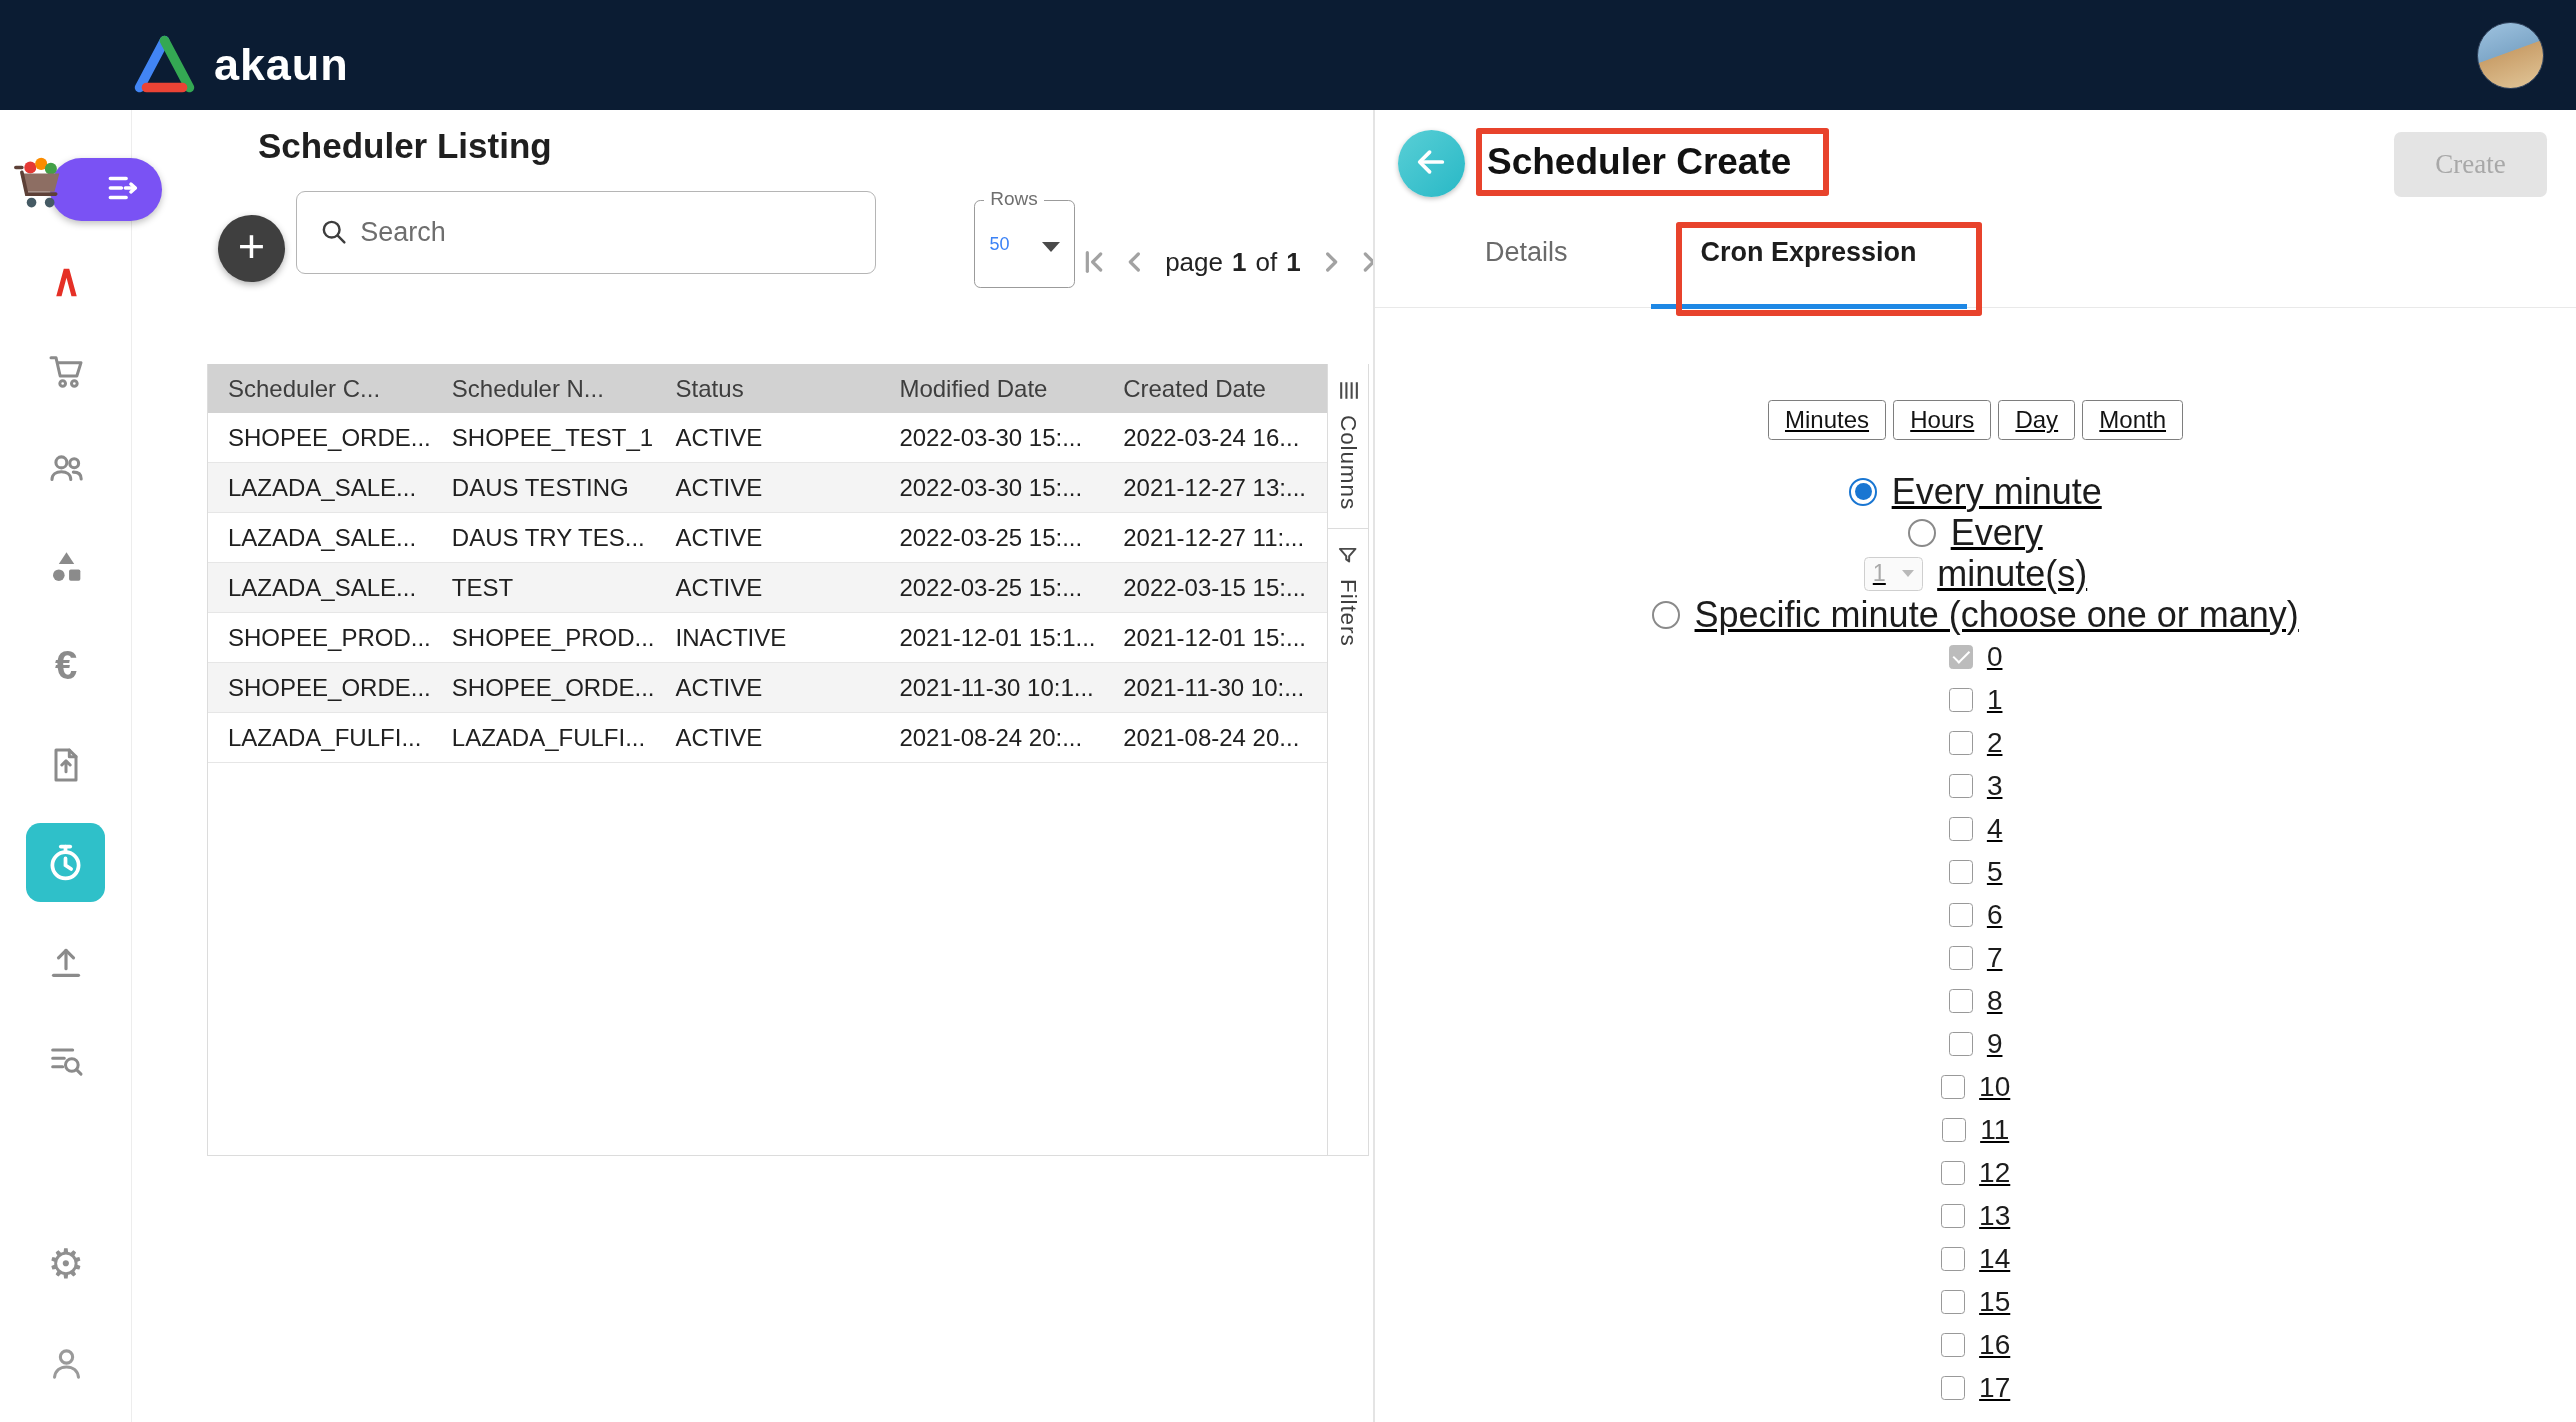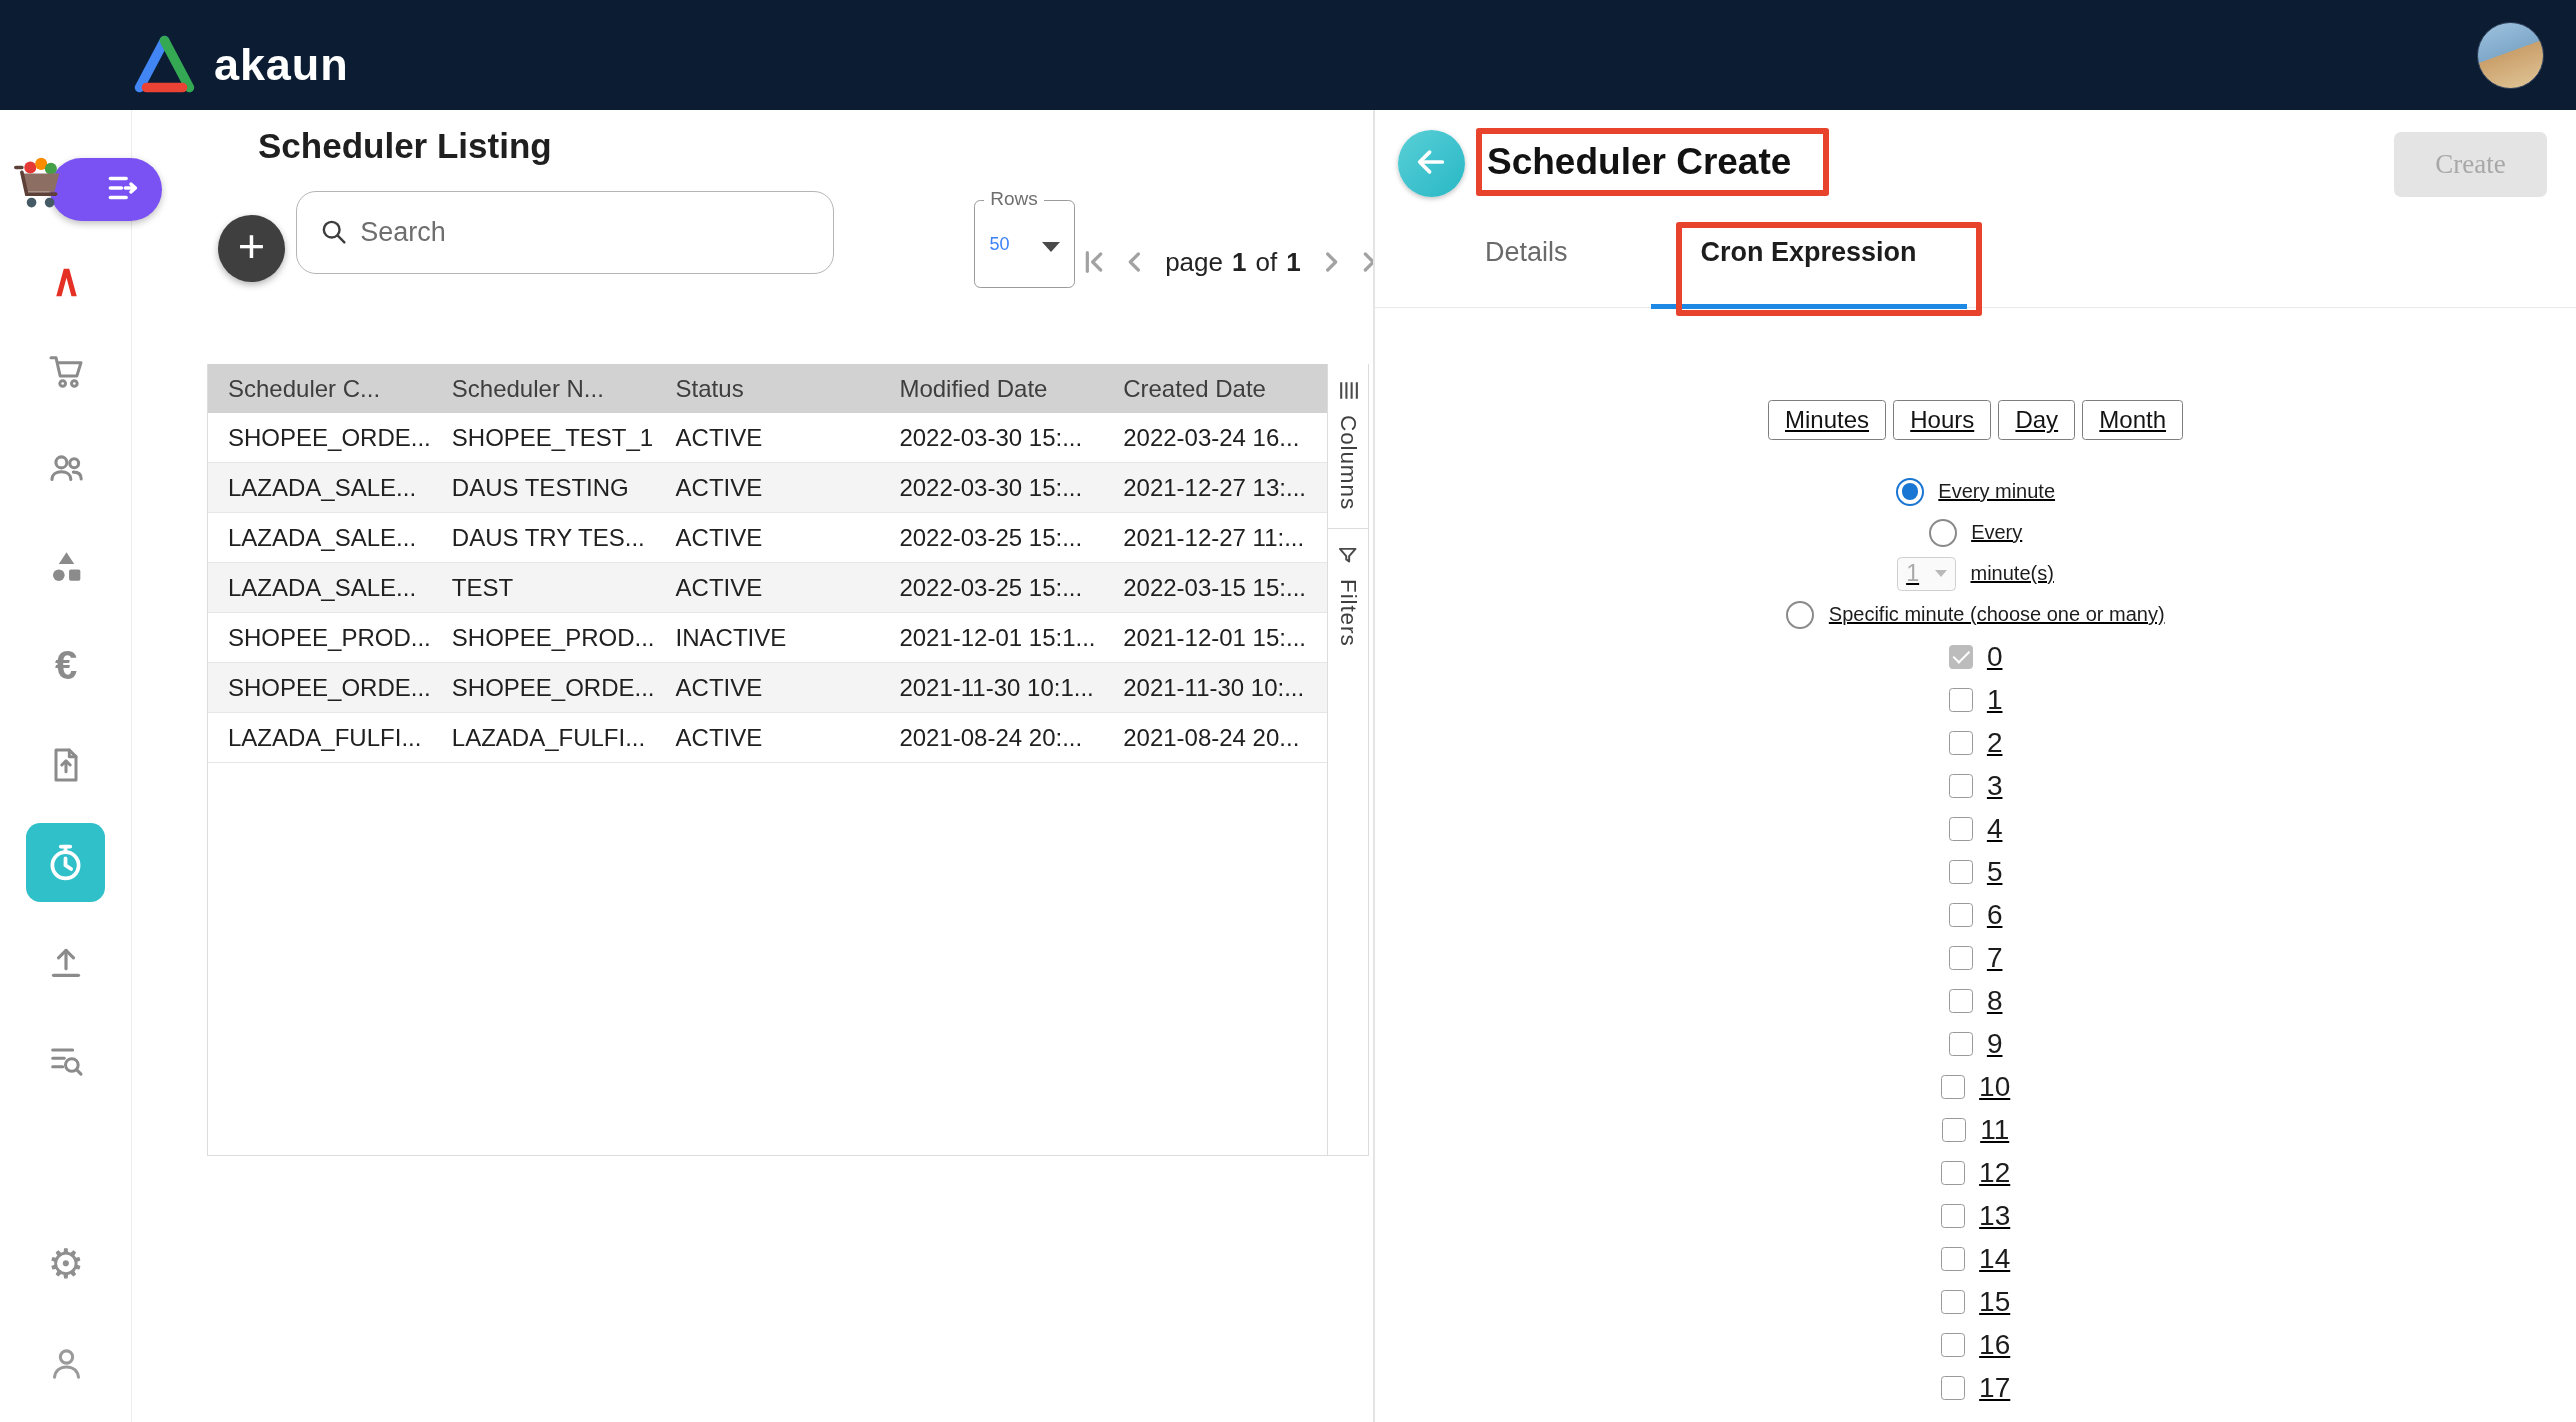--- a/index.html
+++ b/index.html
@@ -30,22 +30,22 @@
                padding-right:20px; box-shadow:0 2.7px 7.2px rgba(0,0,0,.25); cursor:pointer; }
   .store-logo { position:absolute; left:10.8px; top:153px; z-index:22; }
 
   
   .listing { position:absolute; left:132px; top:110px; width:1241px; height:1313px; background:#fff; }
   .listing-title { position:absolute; left:126px; top:16px; font-size:35px; font-weight:600; color:#1f1f1f; }
   .add-btn { position:absolute; left:86px; top:105px; width:67px; height:67px; border-radius:50%;
              background:#3f3f3f; color:#fff; font-size:47px; font-weight:400; display:flex;
              align-items:center; justify-content:center; border:none; cursor:pointer;
              box-shadow:0 2.7px 7.2px rgba(0,0,0,.3); line-height:1; padding-bottom:5.4px; }
-  .search-box { position:absolute; left:164px; top:81px; width:538px; height:83px;
-                border:1.8px solid #b5b5b5; border-radius:20px; display:flex; align-items:center;
+  .search-box { position:absolute; left:164px; top:81px; width:580px; height:83px;
+                border:1.8px solid #b5b5b5; border-radius:9px; display:flex; align-items:center;
                 padding-left:21.6px; gap:12.6px; background:#fff; }
   .search-box input { border:none; outline:none; font-size:27px; color:#333; width:378px;
                       font-family:"Liberation Sans", sans-serif; background:transparent; }
   .search-box input::placeholder { color:#6e6e6e; }
 
   .rows-box { position:absolute; left:842px; top:90px; width:101px; height:88px;
               border:1.8px solid #9b9b9b; border-radius:6.3px; display:flex; align-items:center;
               justify-content:space-between; padding:0 14.4px; cursor:pointer; }
   .rows-legend { position:absolute; top:-13.5px; left:9px; background:#fff; padding:0 6.3px;
                  font-size:19px; color:#6f6f6f; }
@@ -91,21 +91,21 @@
   .tab-cron { margin-left:36px; padding:0 50px; font-size:27px; font-weight:600; color:#1d1d1d; }
   .tab-cron::after { content:""; position:absolute; left:0; right:0; bottom:-1.8px; height:4.5px; background:#1e88e5; }
 
   .cron { position:absolute; left:0; top:290px; width:100%; display:flex; flex-direction:column; align-items:center;text-decoration:underline; }
   .units { display:flex; gap:7.2px; height:40px; }
   .unit { border:1.8px solid #7e7e7e; border-radius:3.6px; padding:0 16px; font-size:24px; color:#141414;
           background:#fff; height:40px; display:flex; align-items:center; cursor:pointer;
           font-family:"Liberation Sans", sans-serif; }
   .opt { display:flex; align-items:center; gap:14.4px; height:41px; cursor:pointer; }
   .opt.firstopt { margin-top:31px; }
-  .olabel { font-size:20px; color:#1c1c1c; }
+  .olabel { font-size:36px; color:#1c1c1c; }
   .radio { position:relative; width:28px; height:28px; border-radius:50%; border:2.7px solid #8a8a8a; background:#fff; flex:none; }
   .radio.sel { border-color:#1976d2; }
   .radio.sel::after { content:""; position:absolute; inset:3.6px; border-radius:50%; background:#1976d2; }
   .select-box { width:59px; height:34px; border:1.8px solid #cfcfcf; border-radius:4.5px; display:flex;
                 align-items:center; justify-content:space-between; padding:0 8px; color:#a9a9a9;
                 font-size:23.4px; background:#fafafa; cursor:default; }
   .select-box .sb-caret { width:0; height:0; border-left:6.3px solid transparent; border-right:6.3px solid transparent;
                 border-top:7.2px solid #b9b9b9; }
   .mrow { display:flex; align-items:center; gap:14.4px; height:43px; cursor:pointer; }
   .mlab { font-size:28px; color:#1c1c1c; }

